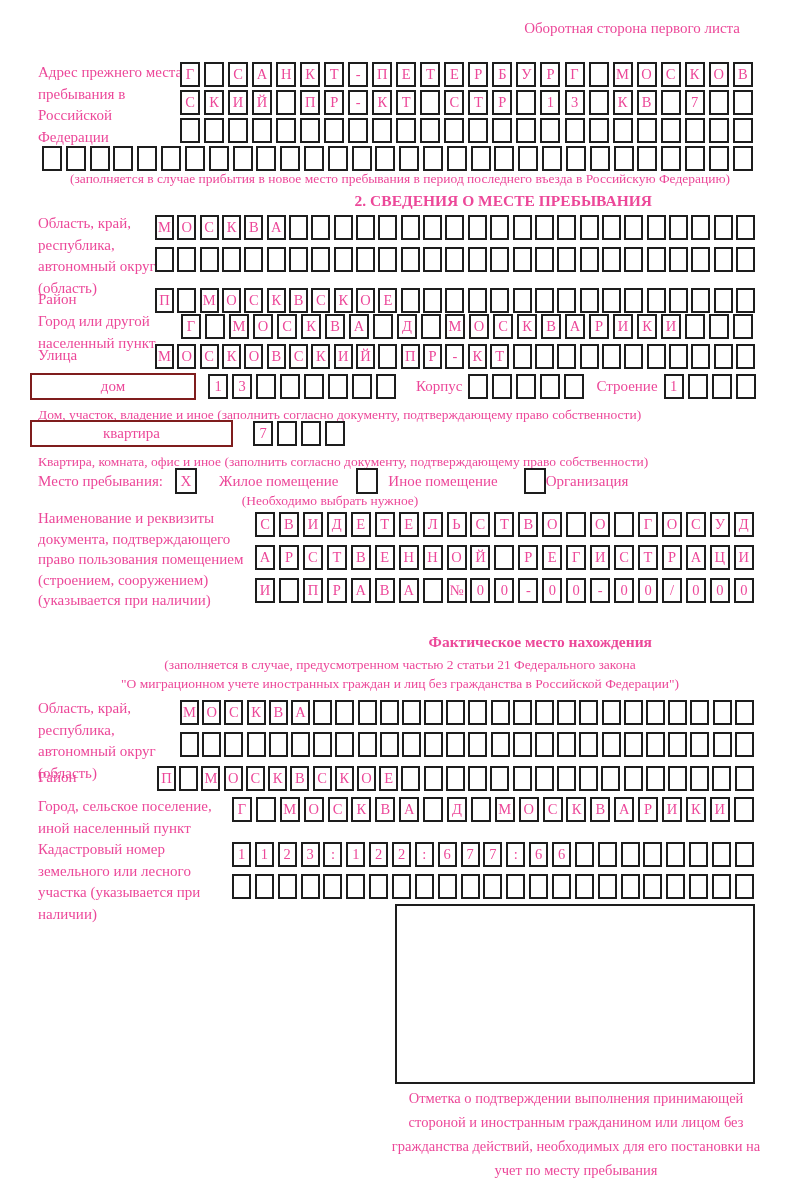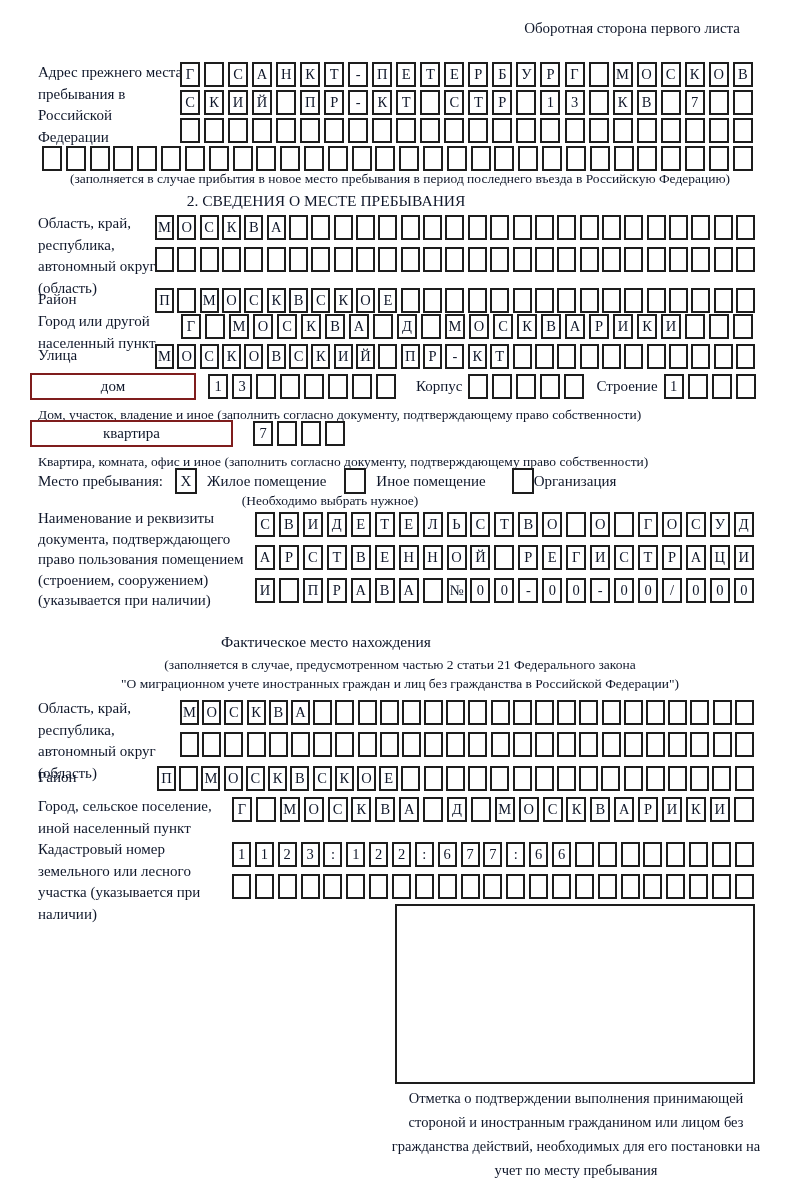--- a/index.html
+++ b/index.html
@@ -1,21 +1,21 @@
 <!DOCTYPE html>
 <html><head>
 <meta charset="utf-8">
 <style>
   *{box-sizing:border-box;margin:0;padding:0}
   html,body{background:#fff}
   .page{position:relative;width:800px;height:1180px;overflow:hidden;background:#fff;
-        font-family:"Liberation Serif",serif;color:#0f172a}
+        font-family:"Liberation Serif",serif;color:#ec4899}
   .lbl{position:absolute;font-size:15px;line-height:21.5px}
   .note{position:absolute;font-size:13.5px;text-align:center;left:0;width:800px}
-  .sect-title{position:absolute;font-weight:normal;font-size:15.5px;text-align:center;left:0;width:652px}
+  .sect-title{position:absolute;font-weight:bold;font-size:15.5px;text-align:right;left:0;width:652px}
   .cellrow{position:absolute;display:flex;justify-content:space-between}
   .cells{display:flex;gap:4px}
   .cell{flex:none;width:20px;height:25px;border:2px solid #1d1d1d;display:flex;
         align-items:center;justify-content:center;font-size:14.5px;background:#fff}
   .tight .cell{width:19px}
   .wbox{flex:none;border:2px solid #7f1d1d;height:27px;display:flex;align-items:center;
         justify-content:center;font-size:15px;background:#fff}
   .chk{flex:none;width:22px;height:26px;border:2px solid #1d1d1d;display:flex;
        align-items:center;justify-content:center;font-size:15px;background:#fff}
   .inline-row{position:absolute;display:flex;align-items:center}
@@ -332,21 +332,21 @@
         <div class="cell"></div>
         <div class="cell"></div>
         <div class="cell"></div>
       </div>
   </div>
   <div class="lbl" style="left:38px;top:451px;font-size:13.5px">Квартира, комната, офис и иное (заполнить согласно документу, подтверждающему право собственности)</div>
 
   <div class="inline-row" style="left:38px;top:468px;font-size:15px">
     <div>Место пребывания:</div>
     <div class="chk" style="margin-left:12px">X</div>
-    <div style="margin-left:10px">Жилое помещение</div>
+    <div style="margin-left:22px">Жилое помещение</div>
     <div class="chk" style="margin-left:18px"></div>
     <div style="margin-left:10px">Иное помещение</div>
     <div class="chk" style="margin-left:26px"></div>
     <div style="">Организация</div>
   </div>
   <div class="note" style="left:130px;top:493px;width:400px">(Необходимо выбрать нужное)</div>
 
   <div class="lbl" style="left:38px;top:508px;width:215px;line-height:20.5px">Наименование и реквизиты документа, подтверждающего право пользования помещением (строением, сооружением) (указывается при наличии)</div>
   <div class="cellrow" style="left:255px;top:512px;width:499px">
       <div class="cell">С</div>

